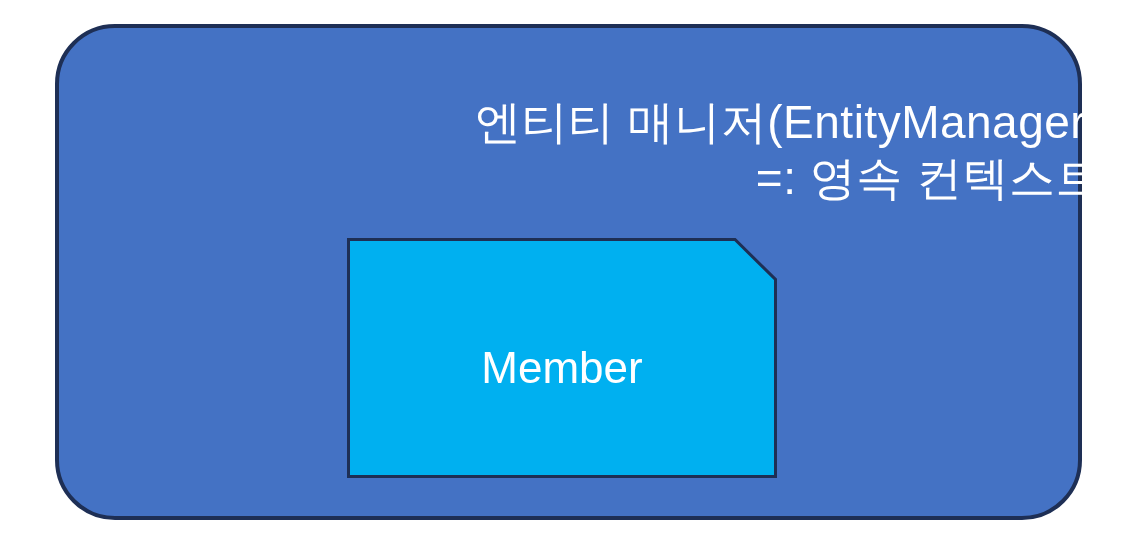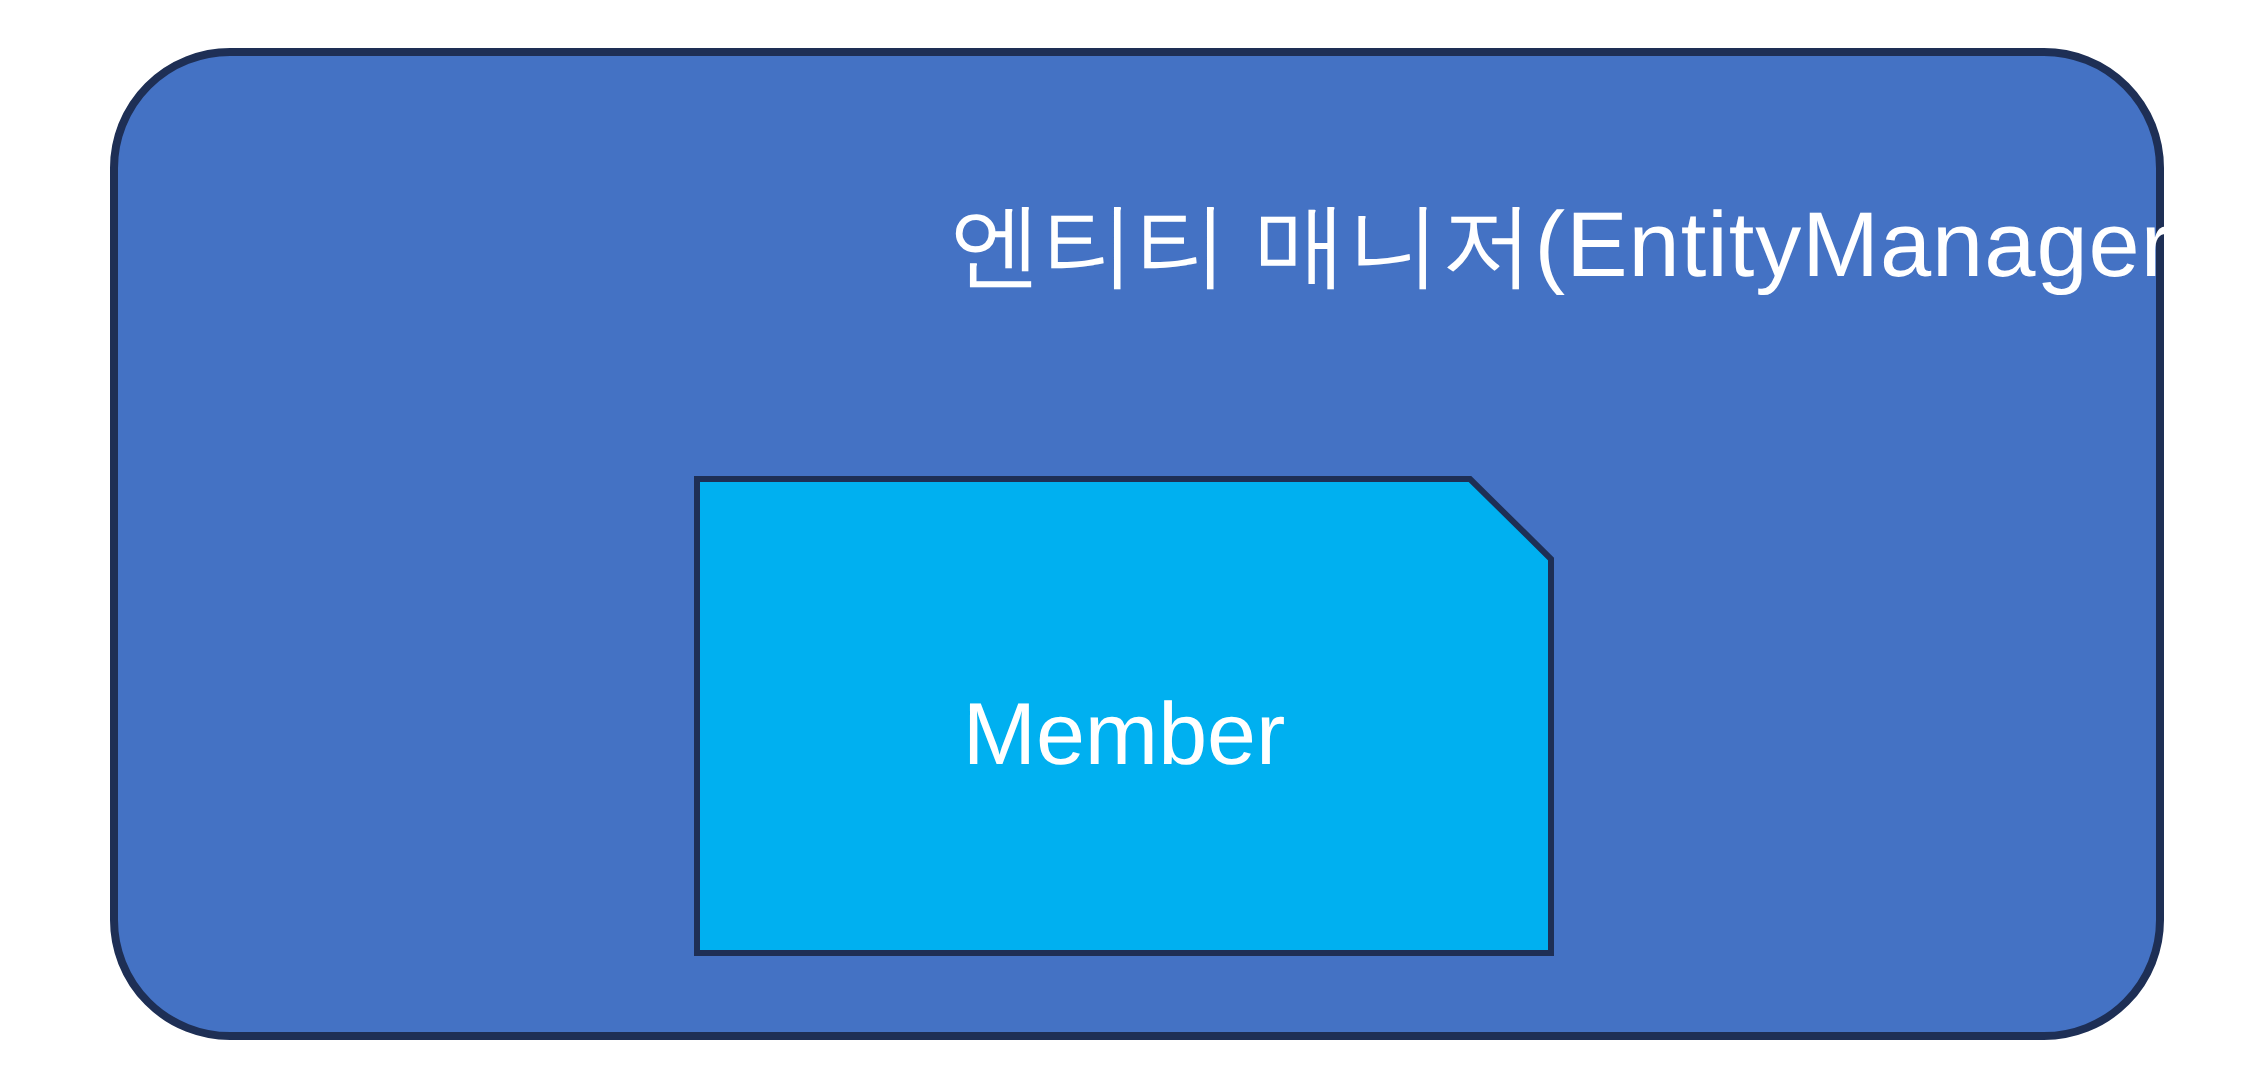--- a/index.html
+++ b/index.html
@@ -74,20 +74,21 @@
 </style>
 </head>
 <body>
 
 <div class="stage" style="background: rgb(255, 255, 255);">
 
   <div class="container-shape" style="background: rgb(68, 114, 196); border-color: rgb(30, 47, 85);">
 
     <div class="container-title" style="color: rgb(255, 255, 255);">
       <div>엔티티 매니저(EntityManager)</div>
+      <div>=: 영속 컨텍스트</div>
     </div>
 
     <div class="entity-box">
       <svg width="430" height="240" viewBox="0 0 430 240" aria-hidden="true">
         <polygon points="1.5,1.5 388,1.5 428.5,41.5 428.5,238.5 1.5,238.5" fill="#00b0f0" stroke="#1e2f55" stroke-width="3" style="fill: rgb(0, 176, 240); stroke: rgb(30, 47, 85);"></polygon>
       </svg>
       <div class="entity-label" style="color: rgb(255, 255, 255);">
         <div>Member</div>
       </div>
     </div>

